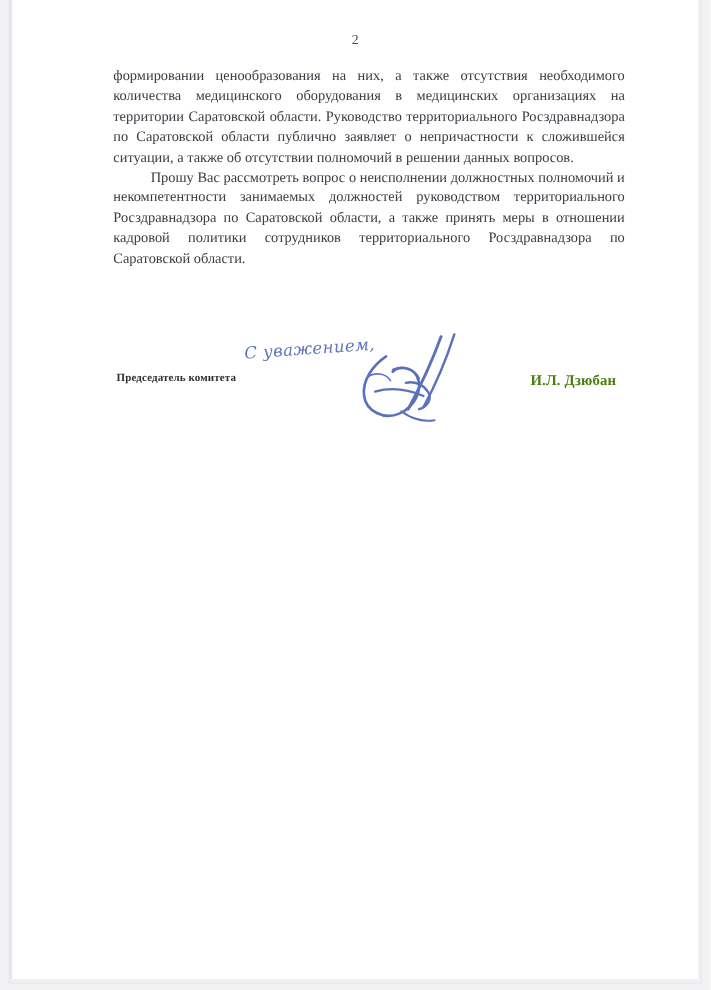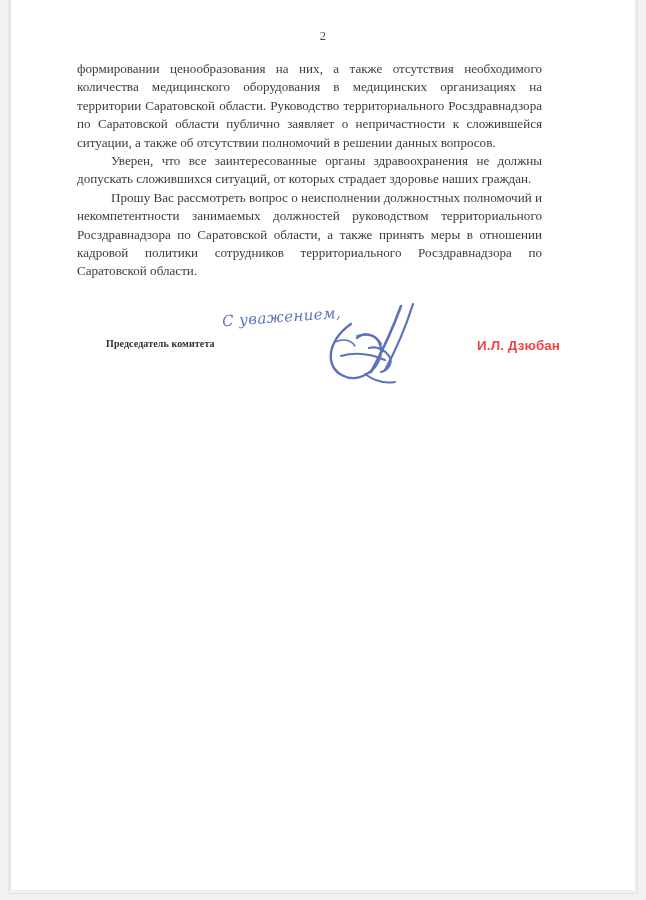--- a/index.html
+++ b/index.html
@@ -56,21 +56,21 @@
     text-align: center;
     font-family: "Liberation Serif", serif;
     font-size: 12.5px;
     color: #4a4a52;
     letter-spacing: 0.3px;
   }
 
   
   #doc-body {
     position: absolute;
-    left: 68px;
+    left: 94px;
     top: 60px;
     width: 465px;
   }
 
   .doc-paragraph {
     margin: 0;
     font-family: "Liberation Serif", serif;
     font-size: 13.1px;
     line-height: 18.4px;
     color: #3b3b44;
@@ -98,24 +98,24 @@
     font-family: "Liberation Serif", serif;
     font-size: 10px;
     font-weight: bold;
     color: #2e2e36;
     letter-spacing: 0.1px;
   }
   #signature-name {
     position: absolute;
     right: 0px;
     top: 8px;
-    font-family: Liberation Sans, sans-serif;
+    font-family: Liberation Serif, serif;
     font-size: 13.4px;
     font-weight: bold;
-    color: #ef4444;
+    color: #4d7c0f;
     letter-spacing: 0.1px;
     white-space: nowrap;
     text-align: center;
   }
 
   
   #handwritten-closing {
     position: absolute;
     left: 127px;
     top: -22px;
@@ -144,21 +144,20 @@
 <div id="page-sheet">
 
   <div class="edge-left"></div>
   <div class="edge-right"></div>
   <div class="edge-bottom"></div>
 
   <div id="page-number">2</div>
 
   <div id="doc-body">
     <p class="doc-paragraph">формировании ценообразования на них, а также отсутствия необходимого количества медицинского оборудования в медицинских организациях на территории Саратовской области. Руководство территориального Росздравнадзора по Саратовской области публично заявляет о непричастности к сложившейся ситуации, а также об отсутствии полномочий в решении данных вопросов.</p>
-    <p class="doc-paragraph indented">Уверен, что все заинтересованные органы здравоохранения не должны допускать сложившихся ситуаций, от которых страдает здоровье наших граждан.</p>
     <p class="doc-paragraph indented">Прошу Вас рассмотреть вопрос о неисполнении должностных полномочий и некомпетентности занимаемых должностей руководством территориального Росздравнадзора по Саратовской области, а также принять меры в отношении кадровой политики сотрудников территориального Росздравнадзора по Саратовской области.</p>
   </div>
 
   <div id="signature-block">
 
     <div id="handwritten-closing">С уважением,</div>
 
     <svg id="signature-mark" viewBox="0 0 130 85" xmlns="http://www.w3.org/2000/svg">
       <g fill="none" stroke="#4a63b4" stroke-linecap="round" stroke-linejoin="round" opacity="0.9">
         <path d="M96 4 C88 26, 78 48, 66 70" stroke-width="2.6"></path>

